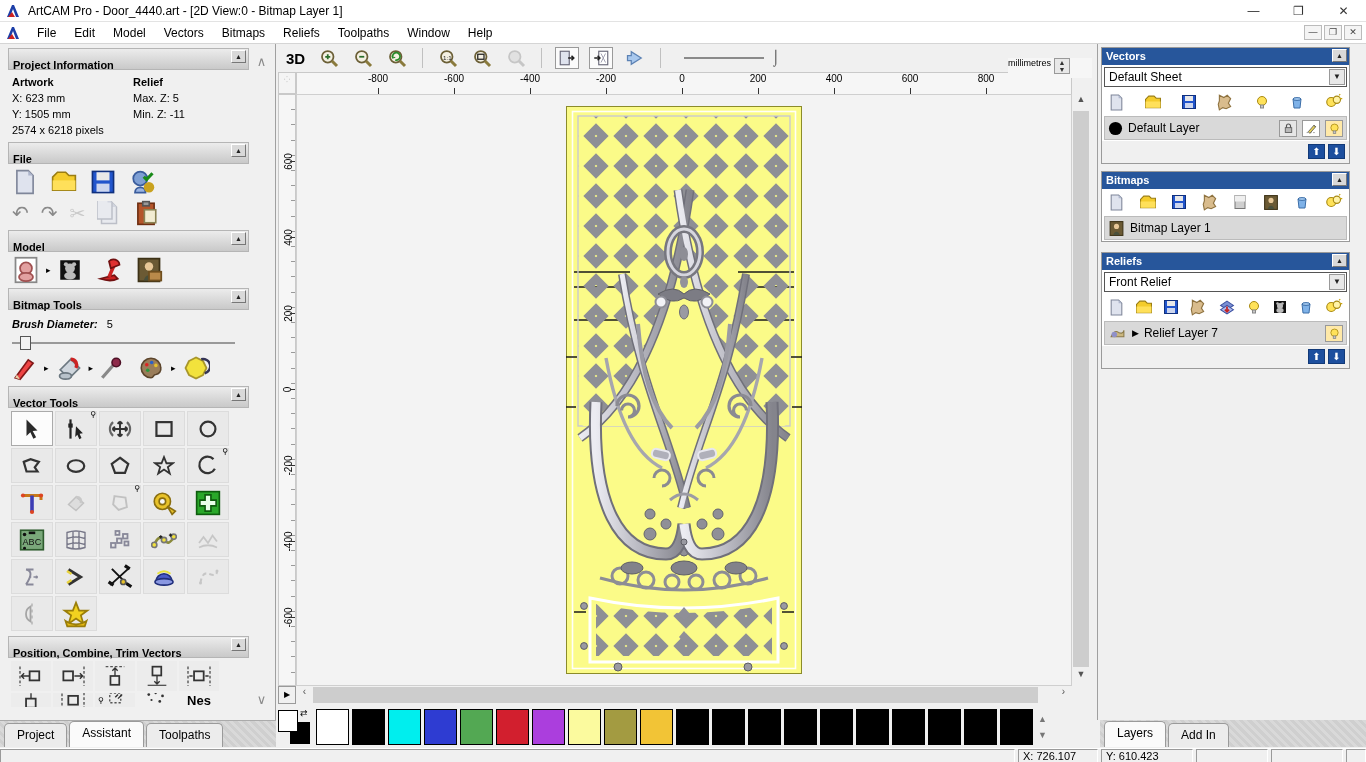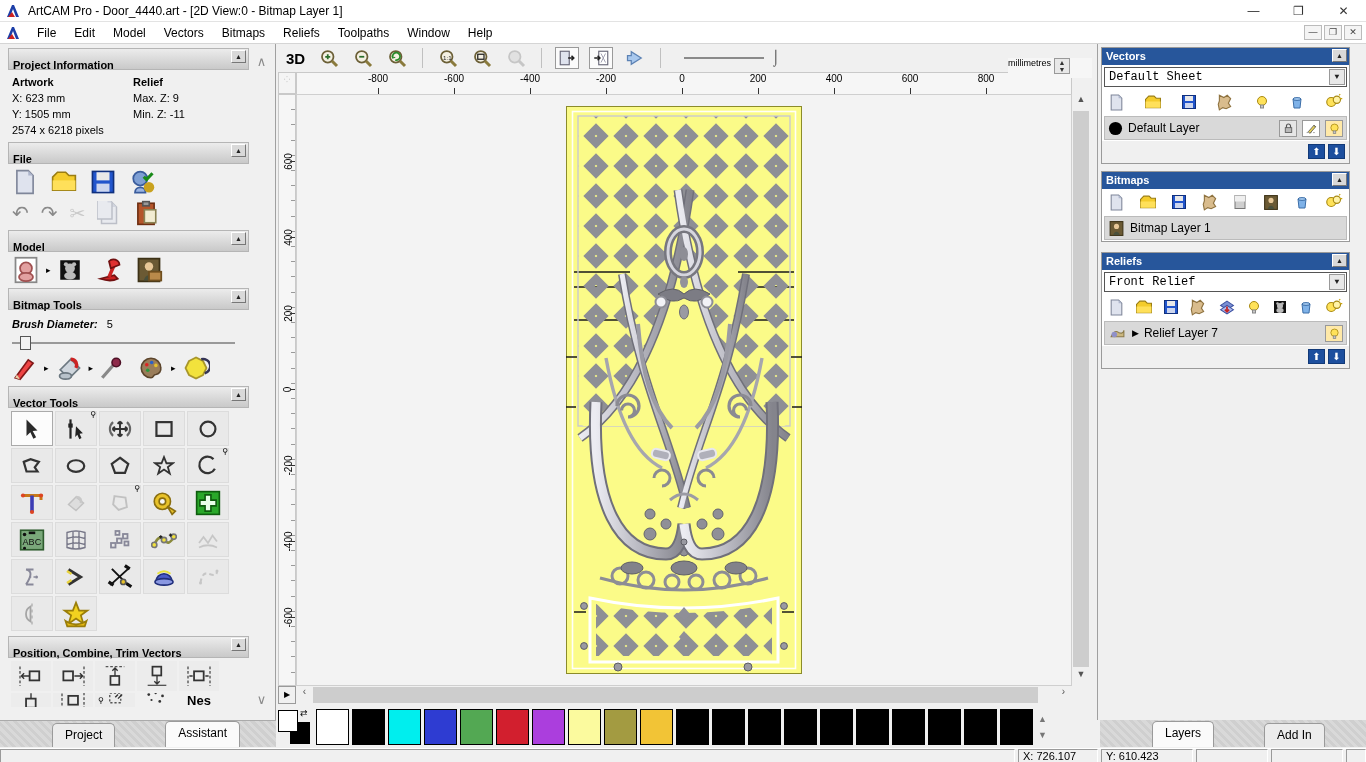--- a/index.html
+++ b/index.html
@@ -36,21 +36,21 @@
   .vt.active { background:#fcfcfc; border-color:#aaa; }
   .vt .pin { position:absolute; right:0px; top:-2px; font-size:8px; }
   .pos-grid { display:flex; flex-wrap:wrap; margin:2px 26px 0 10px; width:222px; }
   .pos { width:40px; height:30px; margin:1px; background:#ececec; display:flex; align-items:center; justify-content:center; }
   #left-scroll { position:absolute; right:5px; top:10px; width:17px; height:655px; }
   #left-scroll .chev { position:absolute; left:0; width:17px; height:17px; color:#8a8a8a; font-size:13px; text-align:center; }
   
   .tabrow { position:absolute; display:flex; align-items:flex-end; }
   #left-tabs { left:0; top:720px; width:276px; height:27px; background:repeating-linear-gradient(45deg,#d9d9d9 0 3px,#cfcfcf 3px 6px); border-top:1px solid #aaa; padding-left:4px; }
   #right-tabs { left:1100px; top:720px; width:266px; height:27px; background:repeating-linear-gradient(45deg,#d9d9d9 0 3px,#cfcfcf 3px 6px); padding-left:4px; }
-  .tab { height:24px; padding:4px 12px 0 12px; background:#ececec; border:1px solid #9a9a9a; border-bottom:none; border-radius:5px 5px 0 0; margin-right:2px; font-size:12px;margin-left:48px; }
+  .tab { height:24px; padding:4px 12px 0 12px; background:#ececec; border:1px solid #9a9a9a; border-bottom:none; border-radius:5px 5px 0 0; margin-right:2px; font-size:12px; }
   .tab.active { background:#fafafa; height:26px; }
   
   #view-toolbar { position:absolute; left:278px; top:44px; width:816px; height:28px; background:#f0f0f0; display:flex; align-items:center; gap:10px; padding-left:6px; }
   #btn-3d { font-weight:bold; font-size:15px; padding:0 2px; }
   .tbico { width:24px; height:22px; display:flex; align-items:center; justify-content:center; }
   .tbsep { width:1px; height:20px; background:#c0c0c0; margin:0 3px; }
   .tgl { border:1px solid #9a9a9a; background:#fbfbfb; }
   #fade-slider { position:relative; width:96px; height:20px; margin-left:10px; }
   #fade-slider .line { position:absolute; left:0; top:9px; width:80px; height:2px; background:#8a8a8a; }
   #fade-slider .hnd { position:absolute; right:0; top:0; font-size:15px; color:#555; }
@@ -86,21 +86,21 @@
   #pal-primary .p1 { position:absolute; left:0; top:2px; width:20px; height:22px; background:#fff; border:1px solid #000; z-index:2; }
   #pal-primary .p2 { position:absolute; left:12px; top:14px; width:20px; height:22px; background:#000; border:1px solid #000; }
   #pal-primary .swap { position:absolute; left:22px; top:0; font-size:9px; }
   .swatch { width:33px; height:36px; border:1px solid #000; margin-right:3px; }
   #pal-scroll { display:flex; flex-direction:column; gap:6px; margin-left:2px; color:#777; font-size:9px; }
   
   #right-panel { position:absolute; left:1097px; top:44px; width:269px; height:676px; background:#f0f0f0; border-left:1px solid #a0a0a0; }
   .grp { position:absolute; left:3px; width:249px; background:#ffffff; border:1px solid #9a9a9a; }
   .grp-head { position:relative; height:17px; color:#fff; font-weight:bold; padding:2px 4px; font-size:11px; }
   .grp-head .sec-btn { top:1px; }
-  .ddrow { display:flex; margin:2px;font-family:Liberation Mono, monospace; }
+  .ddrow { display:flex; margin:2px; }
   .dd { flex:1; height:20px; border:1px solid #555; background:#fff; padding:2px 4px; font-size:12px; position:relative; }
   .dd .da { position:absolute; right:1px; top:1px; width:16px; height:16px; background:#e8e8e8; border:1px solid #999; font-size:8px; text-align:center; line-height:14px; color:#222; }
   .ptools { display:flex; align-items:center; justify-content:space-between; padding:4px 6px; }
   .lyr { display:flex; align-items:center; background:#d9d9d9; border:1px solid #bbb; margin:1px 2px; height:24px; padding:0 3px; gap:5px; font-size:12px; }
   .lyr .grow { flex:1; }
   .lyrbtn { width:18px; height:17px; background:#e6e6e6; border:1px solid #999; display:flex; align-items:center; justify-content:center; }
   .updown { display:flex; justify-content:flex-end; gap:3px; padding:3px 4px 4px 0; background:#f0f0f0; }
   .mvbtn { width:17px; height:15px; background:#1d4f9e; color:#fff; font-size:10px; line-height:14px; text-align:center; border:1px solid #123a78; }
   
   #statusbar { position:absolute; left:0; top:748px; width:1366px; height:14px; background:#f0f0f0; border-top:1px solid #fff; display:flex; gap:3px; font-size:11px; }
@@ -236,21 +236,21 @@
   </div>
   <div id="proj-info">
     <div class="col" style="width:118px">
       <b>Artwork</b><br>
       <span>X: 623 mm</span><br>
       <span>Y: 1505 mm</span><br>
       <span>2574 x 6218 pixels</span>
     </div>
     <div class="col">
       <b>Relief</b><br>
-      <span>Max. Z: 9</span><br>
+      <span>Max. Z: 5</span><br>
       <span>Min. Z: -11</span>
     </div>
   </div>
 
   <div class="sec-head">
     <span>File</span>
     <span class="sec-btn">▲</span>
   </div>
   <div class="ico-row">
     <svg class="ico" width="26" height="26" viewBox="0 0 16 16">

